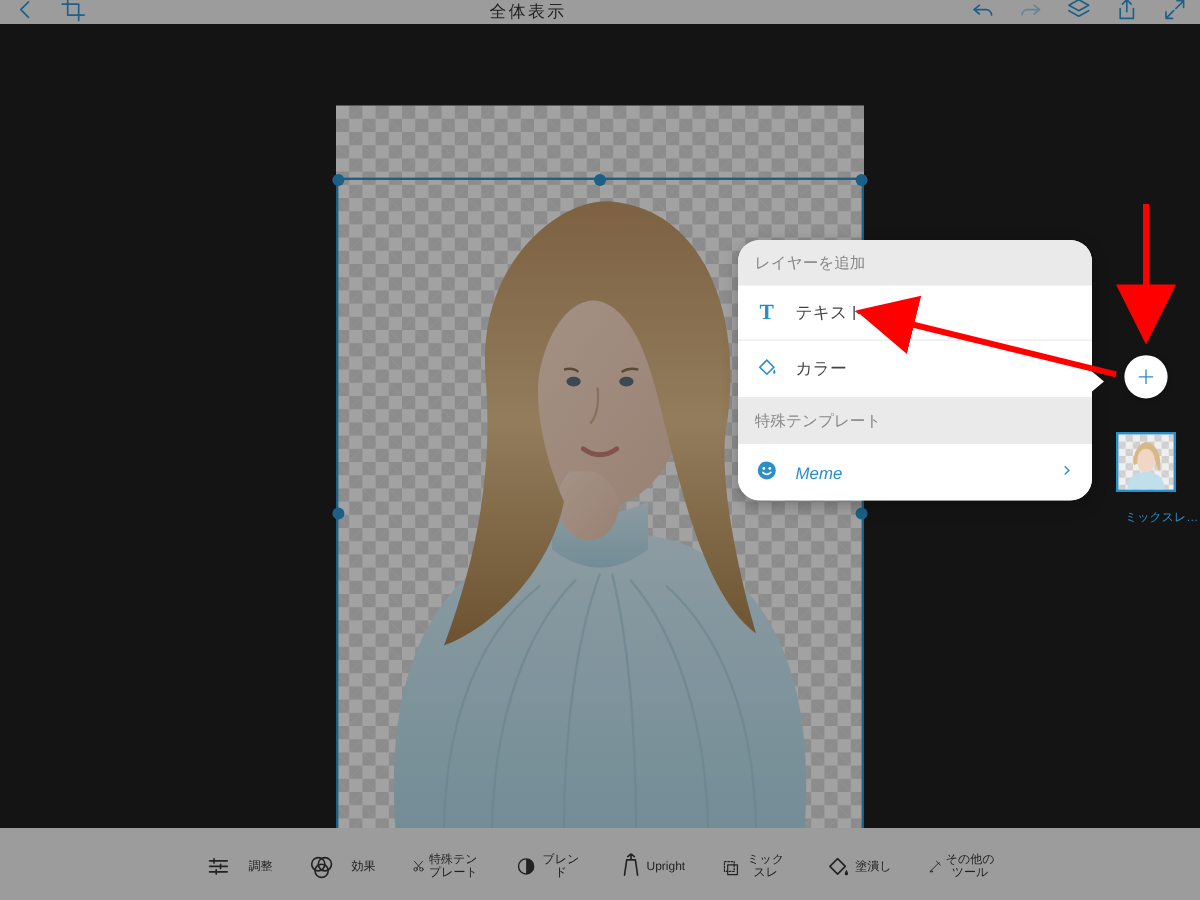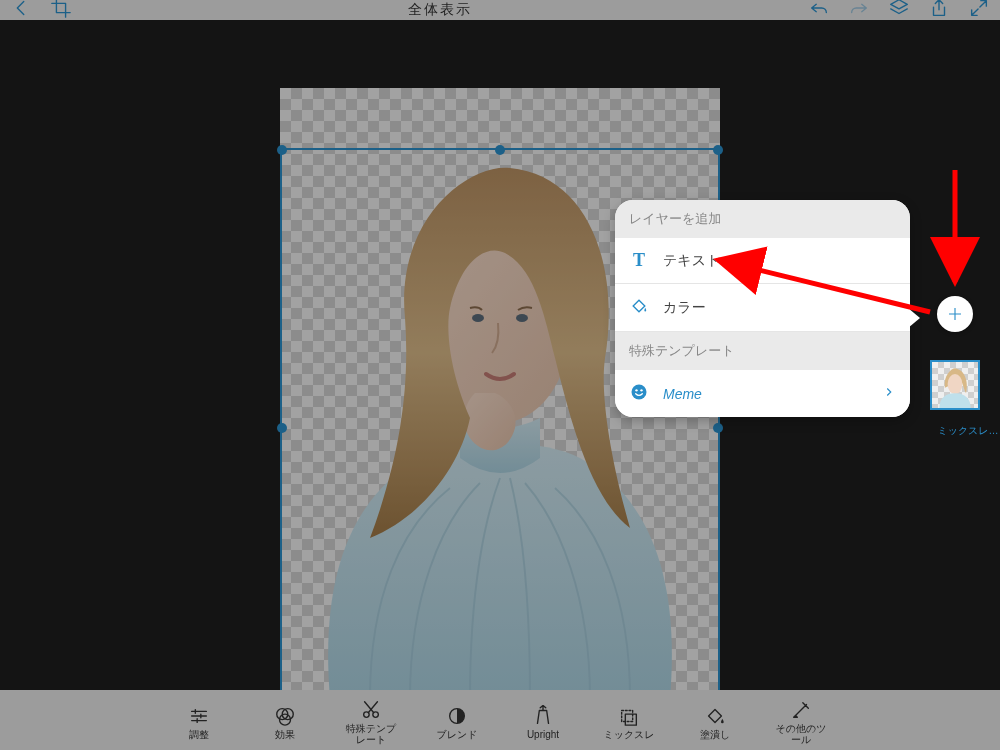--- a/index.html
+++ b/index.html
@@ -31,21 +31,21 @@
   .h-bl { left: -5px; bottom: -5px; } .h-br { right: -5px; bottom: -5px; }
   .h-ml { left: -5px; top: calc(50% - 5px); } .h-mr { right: -5px; top: calc(50% - 5px); }
   .h-mt { top: -5px; left: calc(50% - 5px); }
 
   
   .portrait { position: absolute; left: 310px; top: 120px; width: 380px; height: 540px; }
   .portrait svg { width: 100%; height: 100%; }
 
   
   .bottombar { position: absolute; left: 0; right: 0; bottom: 0; height: 60px; background: #e6e6e6; display: flex; align-items: center; justify-content: center; gap: 30px; padding-top: 4px; }
-  .tool { display: flex; flex-direction: column; align-items: center; gap: 2px; color: #333; font-size: 10px; width: 56px; text-align: center; line-height: 1.1; justify-content: space-between; }
+  .tool { display: flex; flex-direction: row; align-items: center; gap: 2px; color: #333; font-size: 10px; width: 56px; text-align: center; line-height: 1.1; justify-content: space-between; }
   .tool svg { width: 22px; height: 22px; }
   .tk { stroke: #333; fill: none; stroke-width: 1.5; stroke-linecap: round; stroke-linejoin: round; }
 
   
   .popover { position: absolute; left: 615px; top: 200px; width: 295px; background: #f3f3f3; border-radius: 18px; overflow: hidden; box-shadow: 0 4px 12px rgba(0,0,0,.25); }
   .popover .section-header { padding: 10px 14px; background: #eaeaea; color: #888; font-size: 13px; }
   .popover .item { background: #fff; padding: 12px 14px; display: flex; align-items: center; gap: 14px; border-bottom: 1px solid #e5e5e5; color: #444; font-size: 14px; position: relative; }
   .popover .item:last-child { border-bottom: none; font-style: italic; }
   .popover .item svg { width: 20px; height: 20px; }
   .popover .caret { position: absolute; right: 14px; color: #2a8ec9; }

